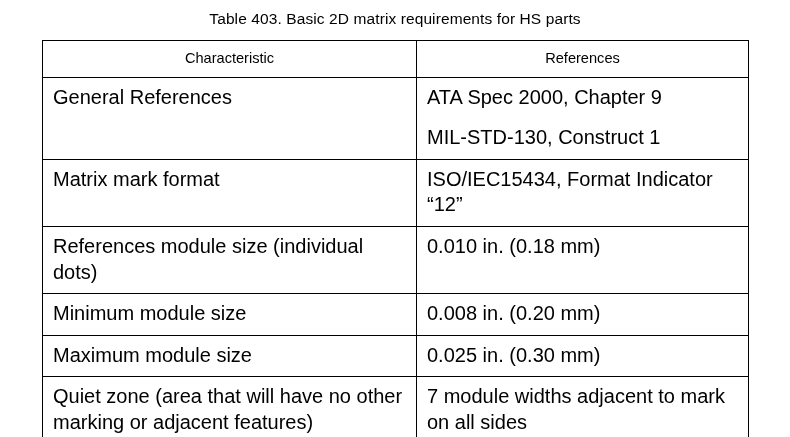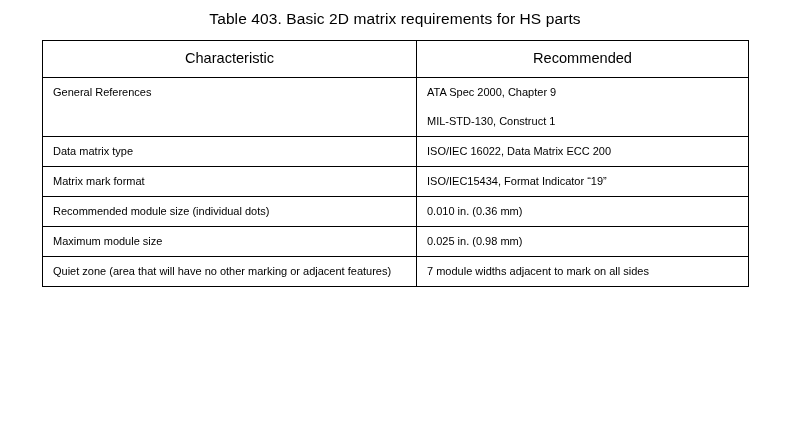--- a/index.html
+++ b/index.html
@@ -35,21 +35,21 @@
   }
   table.req-table {
     border-collapse: collapse;
     width: 706px;
     table-layout: fixed;
     background: #fff;
   }
   table.req-table td, table.req-table th {
     border: 1px solid #000000;
     vertical-align: top;
-    font-size: 11px;
+    font-size: 20px;
     line-height: 1.28;
     padding: 7px 10px 8px 10px;
     font-weight: normal;
   }
   table.req-table th {
     text-align: center;
     padding-top: 8px;
     padding-bottom: 9px;
     font-size: 14.6px;
   }
@@ -67,53 +67,53 @@
 
   <div class="table-wrap">
     <table class="req-table">
       <colgroup>
         <col class="c1">
         <col class="c2">
       </colgroup>
       <thead>
         <tr>
           <th>Characteristic</th>
-          <th>Recommended</th>
+          <th>References</th>
         </tr>
       </thead>
       <tbody id="table-body">
           <tr>
             <td>General References</td>
             <td>
               <span class="cell-line">ATA Spec 2000, Chapter 9</span>
               <span class="cell-line">MIL-STD-130, Construct 1</span>
             </td>
           </tr>
           <tr>
-            <td>Data matrix type</td>
+            <td>Matrix mark format</td>
             <td>
-              <span class="cell-line">ISO/IEC 16022, Data Matrix ECC 200</span>
+              <span class="cell-line">ISO/IEC15434, Format Indicator “12”</span>
             </td>
           </tr>
           <tr>
-            <td>Matrix mark format</td>
+            <td>References module size (individual dots)</td>
             <td>
-              <span class="cell-line">ISO/IEC15434, Format Indicator “19”</span>
+              <span class="cell-line">0.010 in. (0.18 mm)</span>
             </td>
           </tr>
           <tr>
-            <td>Recommended module size (individual dots)</td>
+            <td>Minimum module size</td>
             <td>
-              <span class="cell-line">0.010 in. (0.36 mm)</span>
+              <span class="cell-line">0.008 in. (0.20 mm)</span>
             </td>
           </tr>
           <tr>
             <td>Maximum module size</td>
             <td>
-              <span class="cell-line">0.025 in. (0.98 mm)</span>
+              <span class="cell-line">0.025 in. (0.30 mm)</span>
             </td>
           </tr>
           <tr>
             <td>Quiet zone (area that will have no other marking or adjacent features)</td>
             <td>
               <span class="cell-line">7 module widths adjacent to mark on all sides</span>
             </td>
           </tr>
         </tbody>
     </table>

